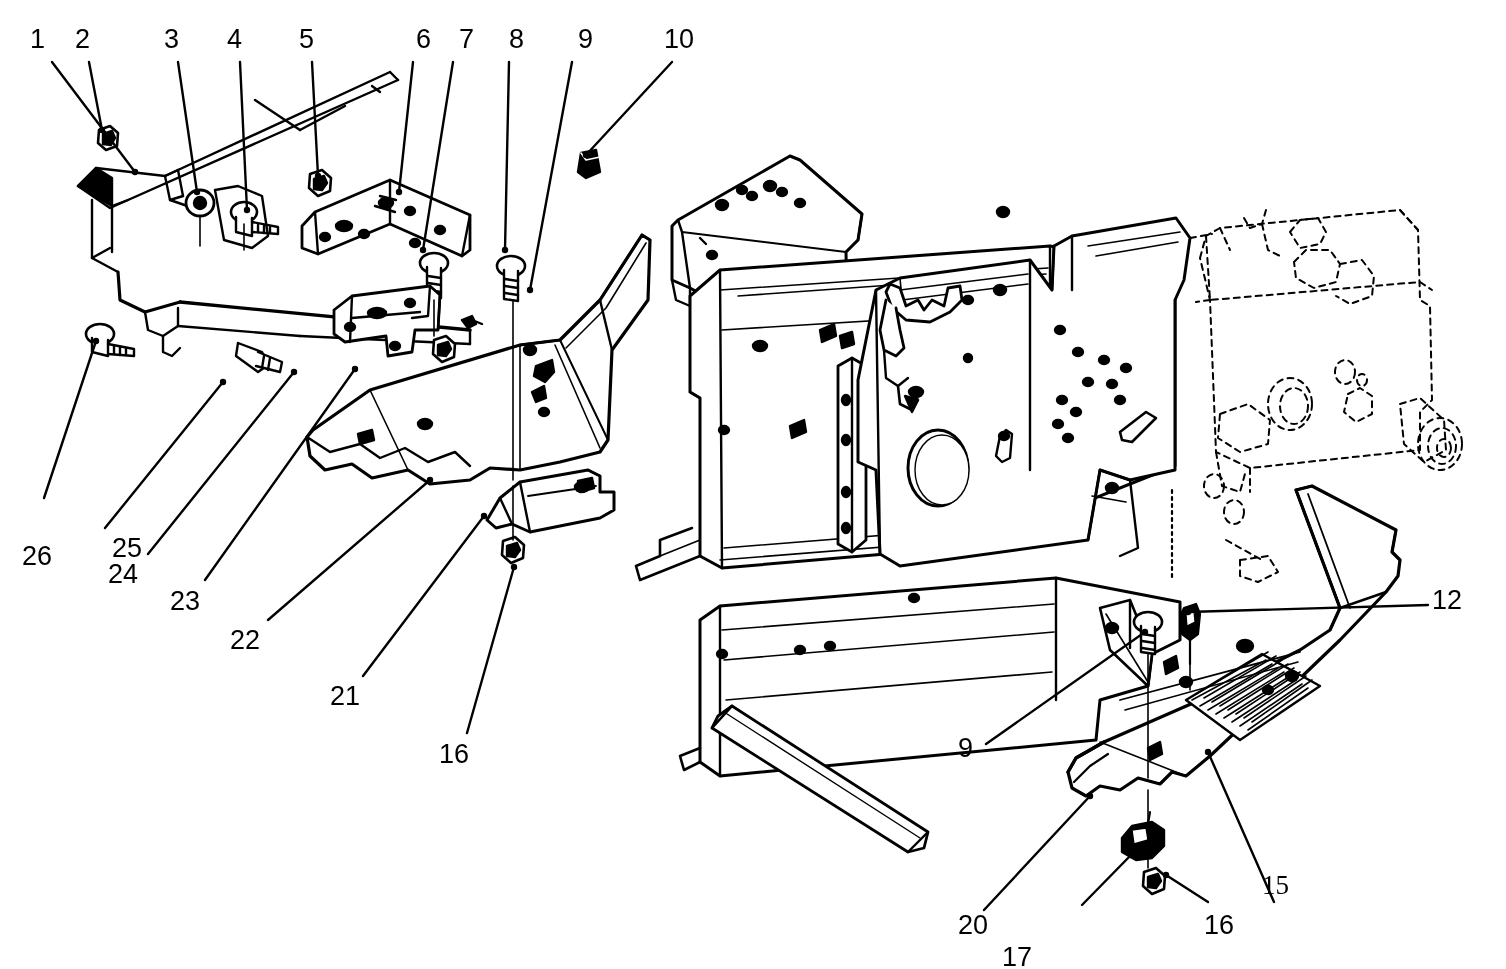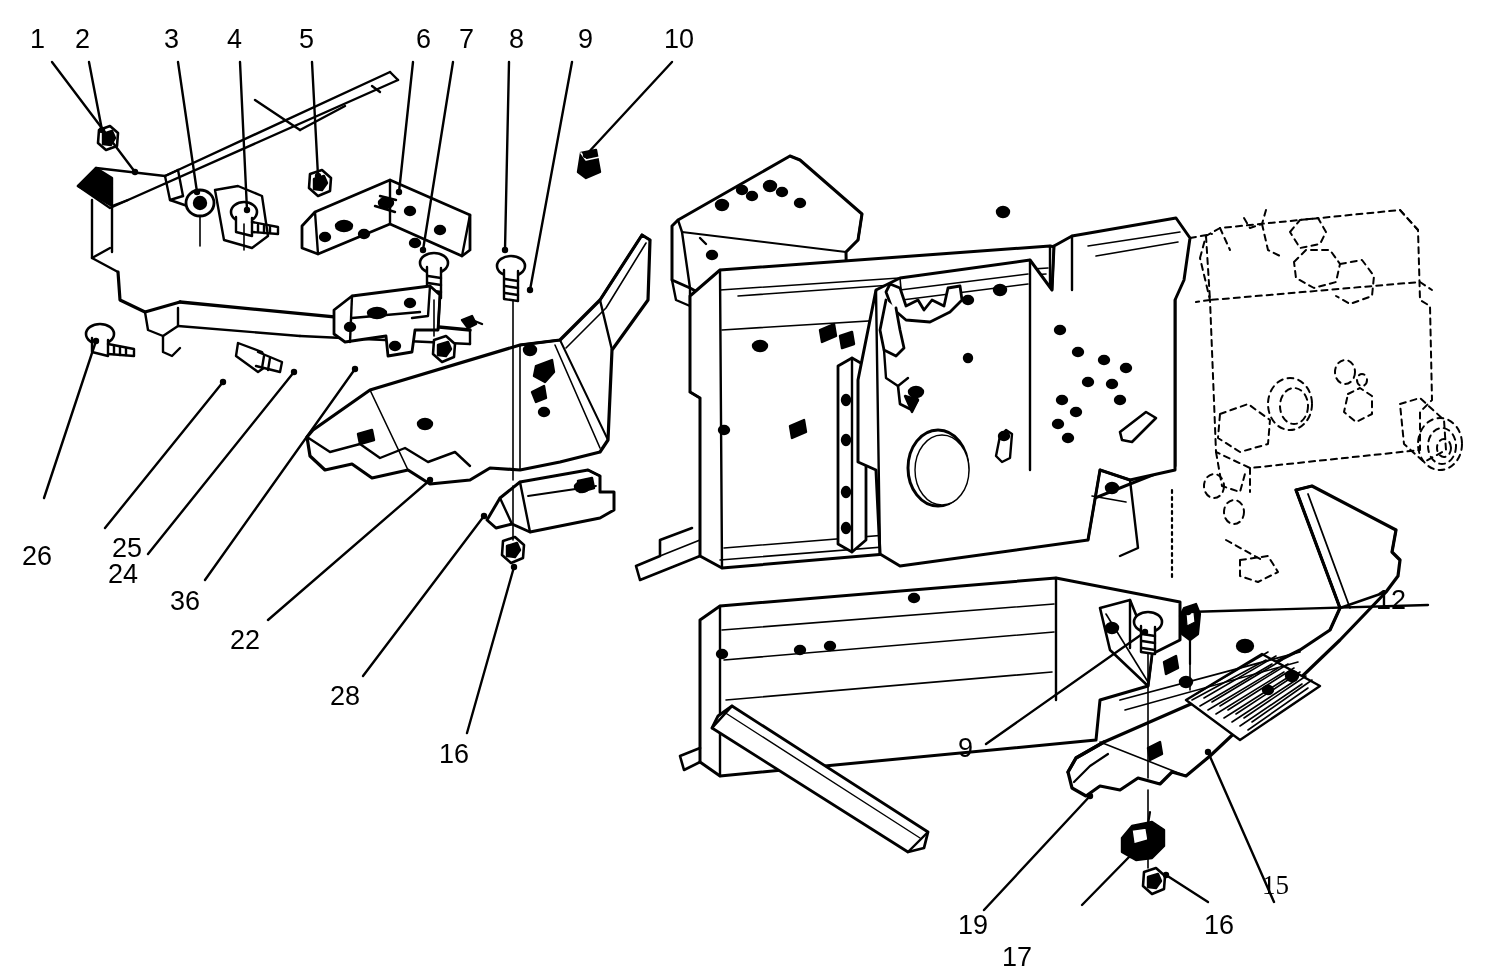--- a/index.html
+++ b/index.html
@@ -485,28 +485,28 @@
       <div class="callout" style="left: 30px; top: 26px;">1</div>
       <div class="callout" style="left: 75px; top: 26px;">2</div>
       <div class="callout" style="left: 164px; top: 26px;">3</div>
       <div class="callout" style="left: 227px; top: 26px;">4</div>
       <div class="callout" style="left: 299px; top: 26px;">5</div>
       <div class="callout" style="left: 416px; top: 26px;">6</div>
       <div class="callout" style="left: 459px; top: 26px;">7</div>
       <div class="callout" style="left: 509px; top: 26px;">8</div>
       <div class="callout" style="left: 578px; top: 26px;">9</div>
       <div class="callout" style="left: 664px; top: 26px; text-align: right;">10</div>
-      <div class="callout" style="left: 1376px; top: 587px;">12</div>
+      <div class="callout" style="left: 1432px; top: 587px;">12</div>
       <div class="callout" style="left: 958px; top: 735px;">9</div>
-      <div class="callout" style="left: 958px; top: 912px;">19</div>
+      <div class="callout" style="left: 958px; top: 912px;">20</div>
       <div class="callout" style="left: 1002px; top: 912px; margin-top: 32px;">17</div>
       <div class="callout" style="left: 1204px; top: 912px;">16</div>
       <div class="callout" style="left: 1262px; top: 872px; font-family: Liberation Serif, serif;">15</div>
       <div class="callout" style="left: 22px; top: 505px; margin-top: 38px;">26</div>
       <div class="callout" style="left: 68px; top: 535px; margin-left: 44px;">25</div>
       <div class="callout" style="left: 108px; top: 561px;">24</div>
-      <div class="callout" style="left: 170px; top: 588px;">36</div>
+      <div class="callout" style="left: 170px; top: 588px;">23</div>
       <div class="callout" style="left: 230px; top: 627px; text-align: center;">22</div>
-      <div class="callout" style="left: 330px; top: 683px;">28</div>
+      <div class="callout" style="left: 330px; top: 683px;">21</div>
       <div class="callout" style="left: 439px; top: 741px;">16</div>
     </div>
 
 </div>
 
 </body></html>

